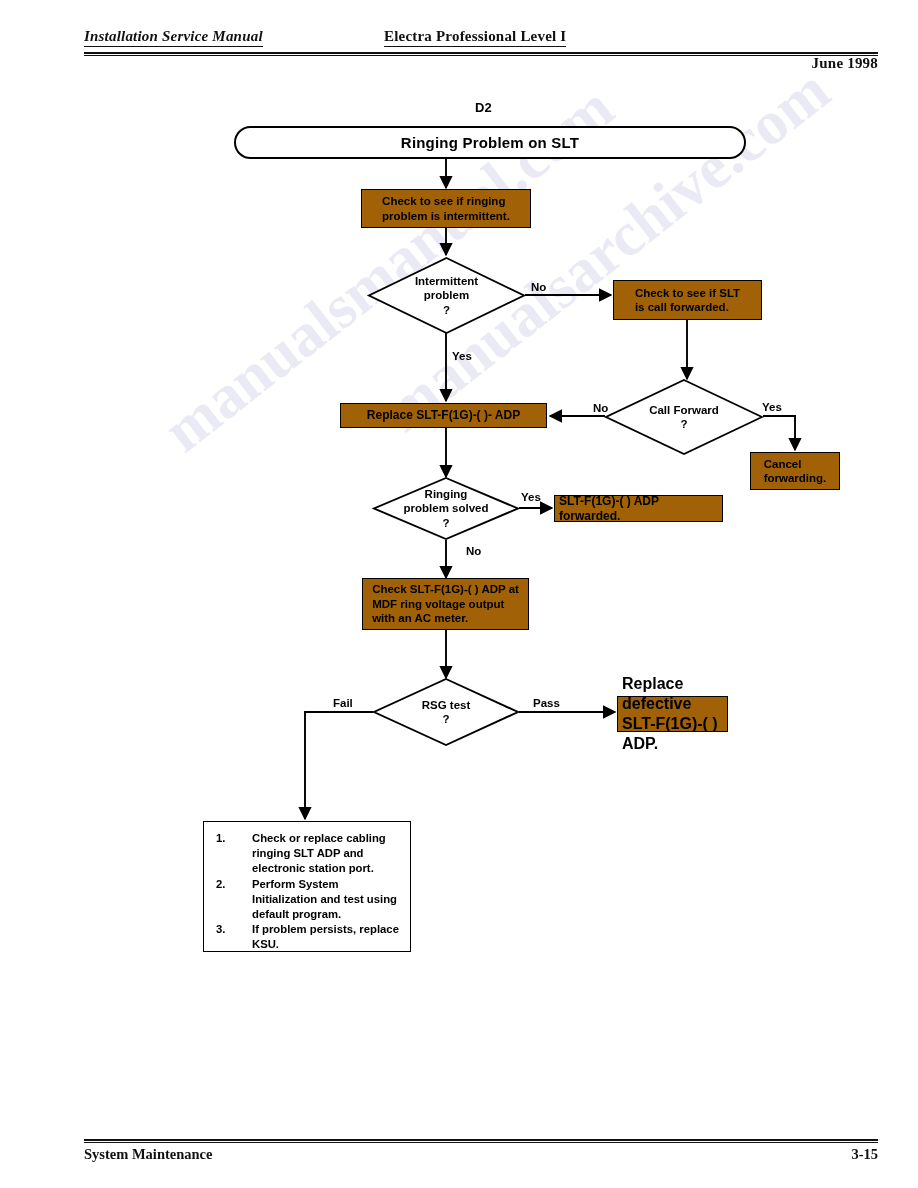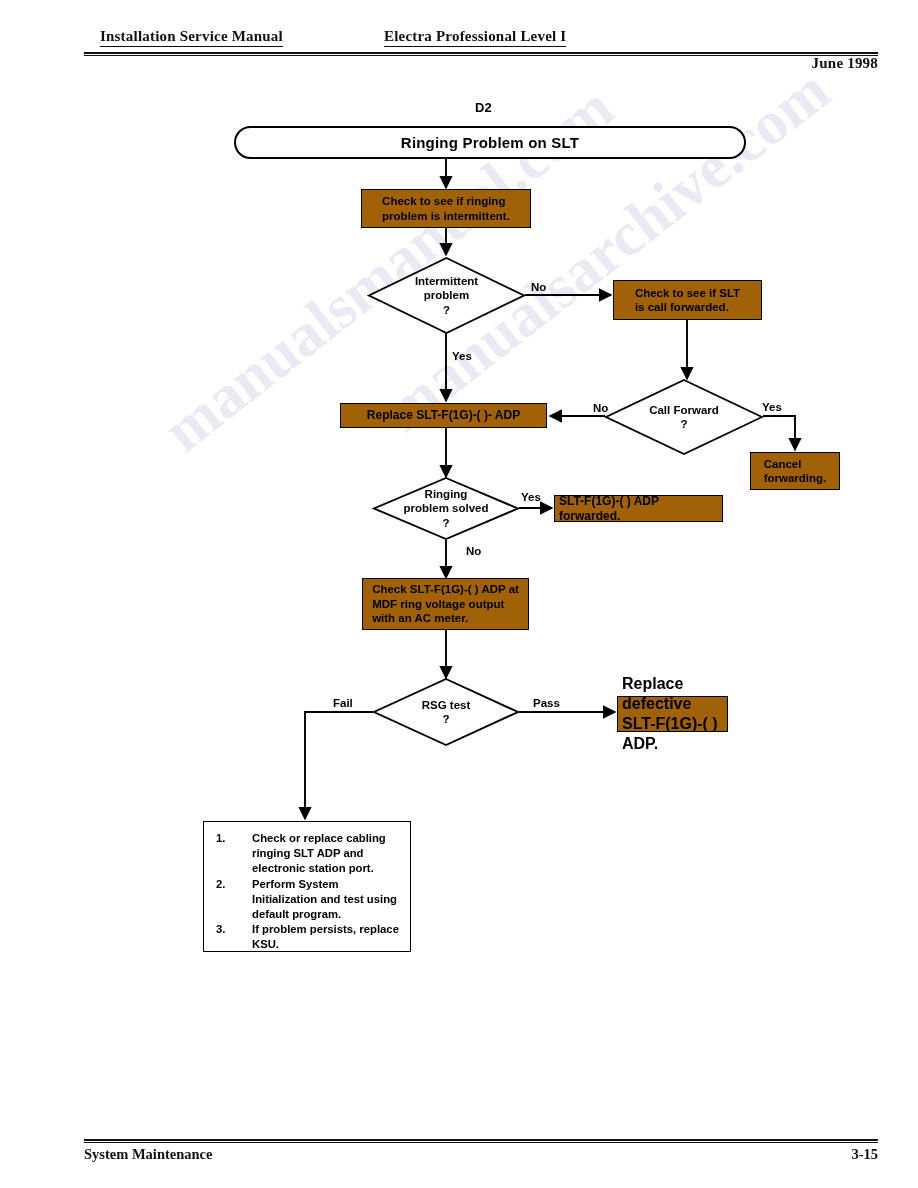--- a/index.html
+++ b/index.html
@@ -27,21 +27,21 @@
   #page-header .hdr-text {
     position: absolute;
     top: 0;
     font-family: "Liberation Serif", serif;
     font-size: 15px;
     font-weight: bold;
     letter-spacing: 0.2px;
     white-space: nowrap;
     color: #111;
   }
-  #hdr-left  { left: 16px; border-bottom: 1.5px solid #111; padding-bottom: 1px; }
+  #hdr-left  { left: 0px; border-bottom: 1.5px solid #111; padding-bottom: 1px; font-style: italic; }
   #hdr-center{ left: 300px; border-bottom: 1.5px solid #111; padding-bottom: 1px; }
   #hdr-right { right: 0px; margin-top: 27px; }
   #hdr-rule {
     position: absolute;
     left: 84px;
     top: 52px;
     width: 794px;
     height: 0;
     border-top: 2.2px solid #111;
     border-bottom: 1px solid #111;

